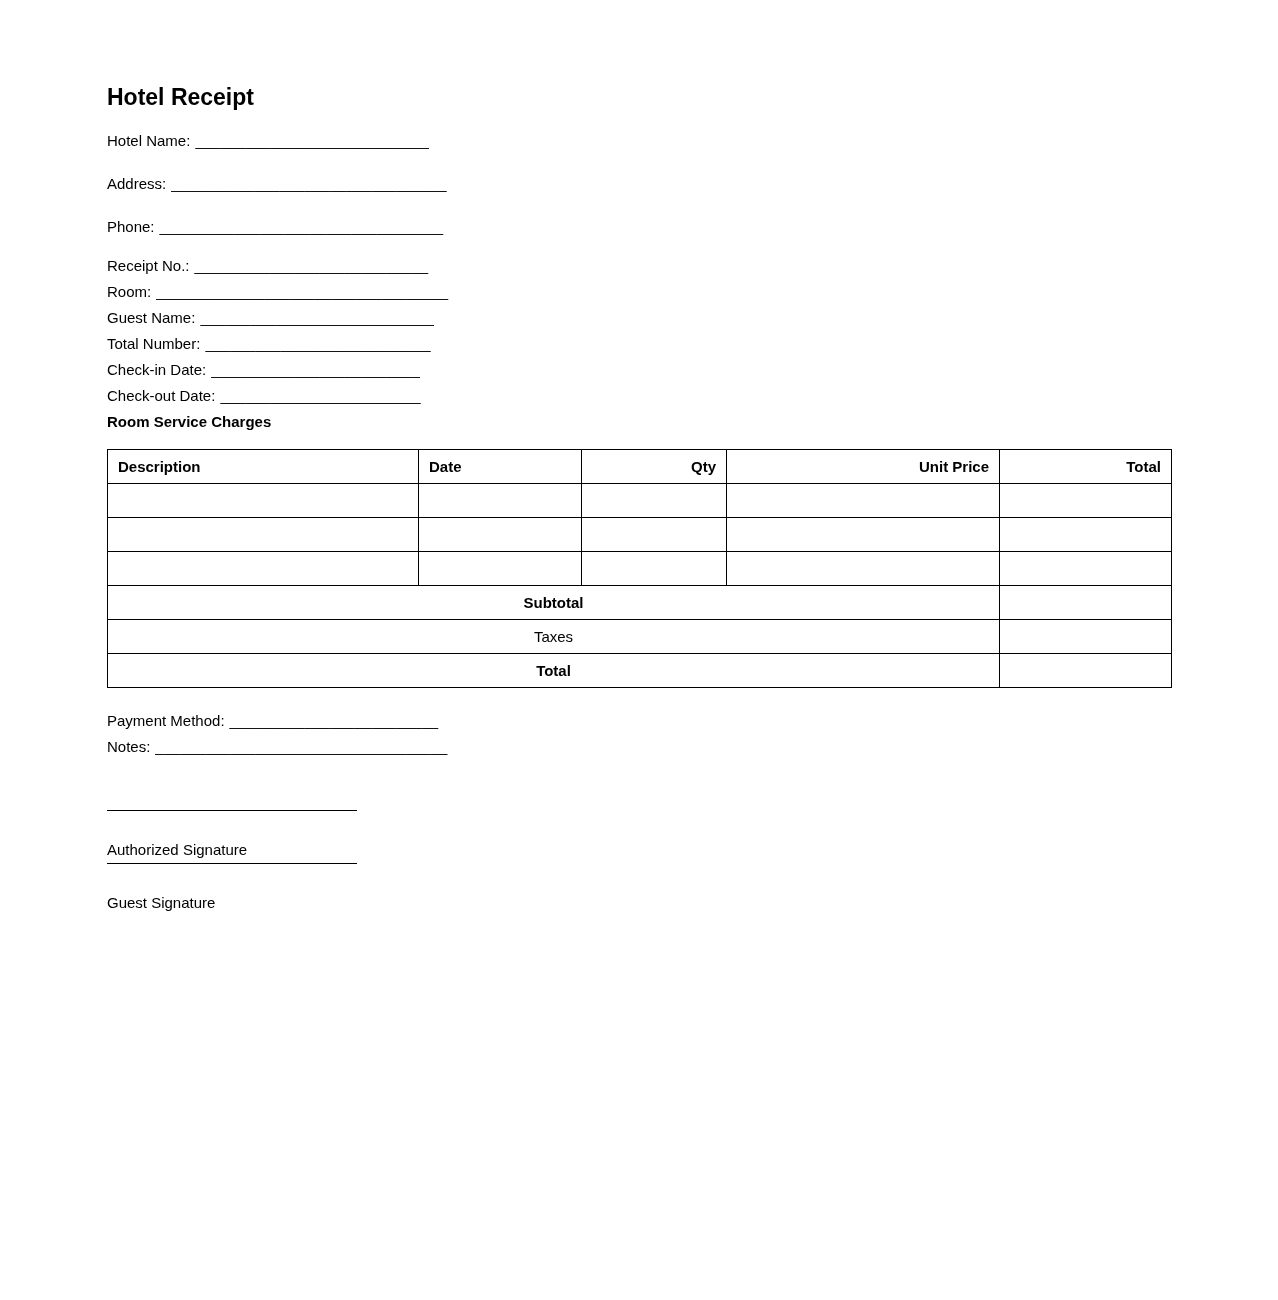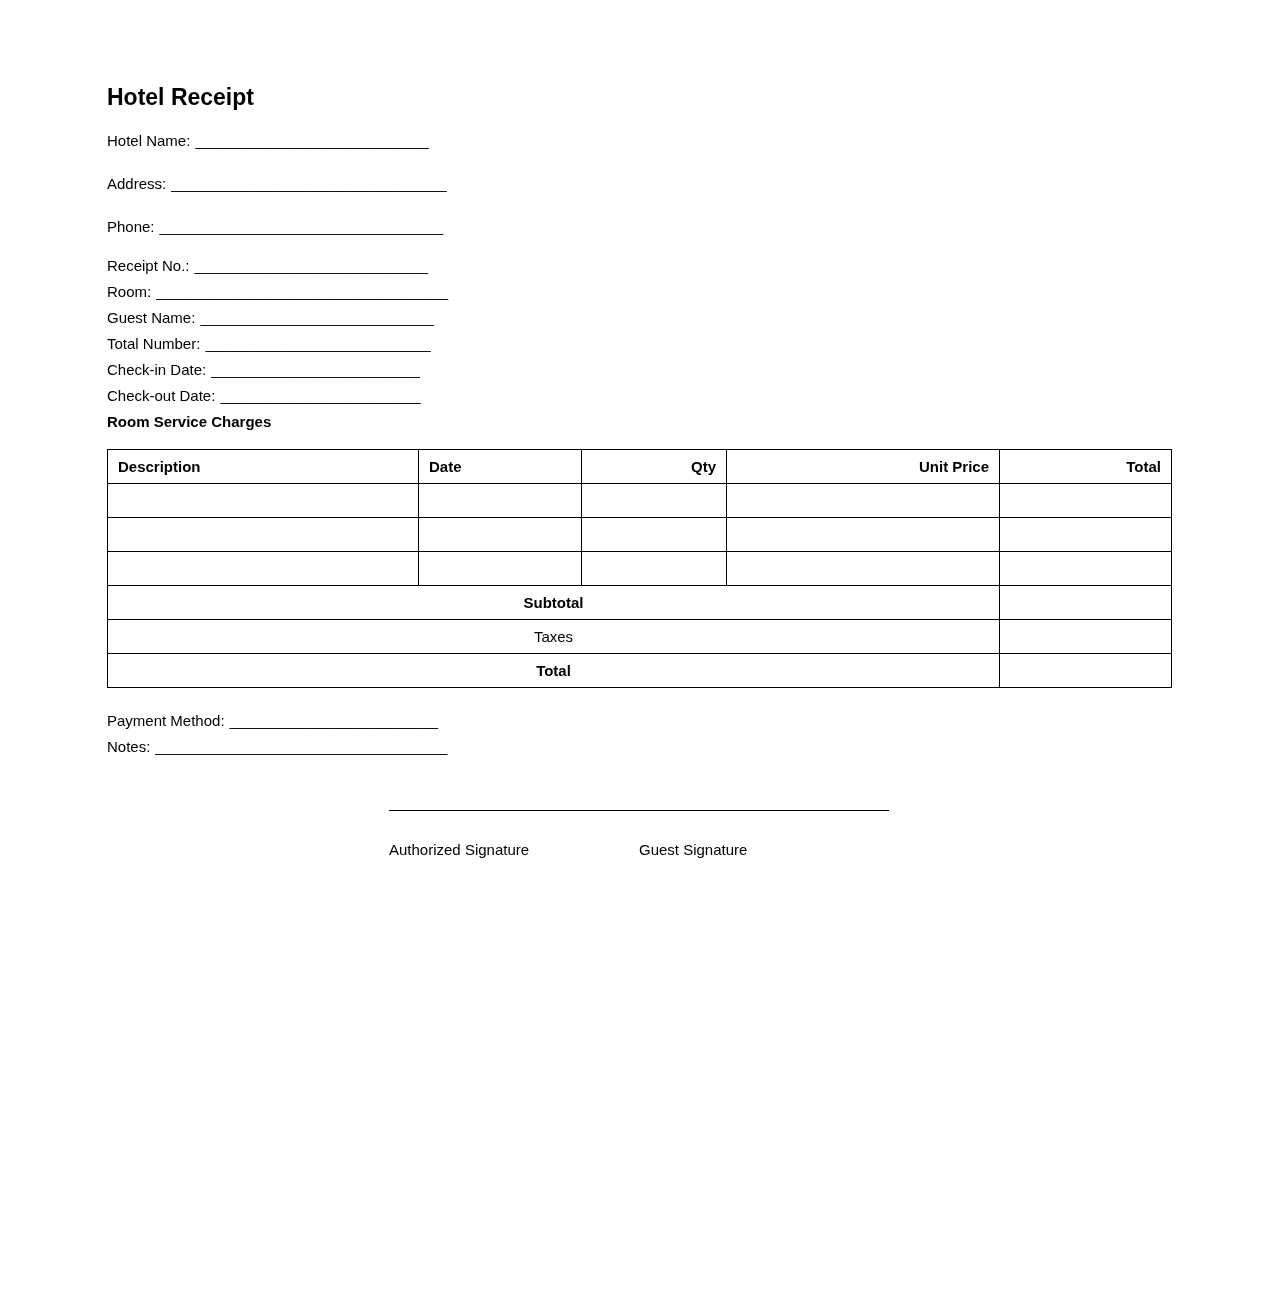--- a/index.html
+++ b/index.html
@@ -59,22 +59,23 @@
     overflow: hidden;
   }
   table.charges th { font-weight: bold; text-align: left; }
   table.charges th.num, table.charges td.num { text-align: right; }
   table.charges td.summary-label { text-align: center; }
   table.charges td.summary-label.bold { font-weight: bold; }
   .payment-group { margin-top: 20px; }
   .signature-row {
     margin-top: 50px;
     display: flex;
-    justify-content: center;
+    justify-content: space-between;
     width: 1064px;
+    flex-direction: column;
   }
   .signature-block { width: 250px; }
   .signature-line {
     width: 250px;
     height: 0;
     border-bottom: 1px solid #000000;
   }
   .signature-label {
     margin-top: 26px;
     font-size: 15px;

